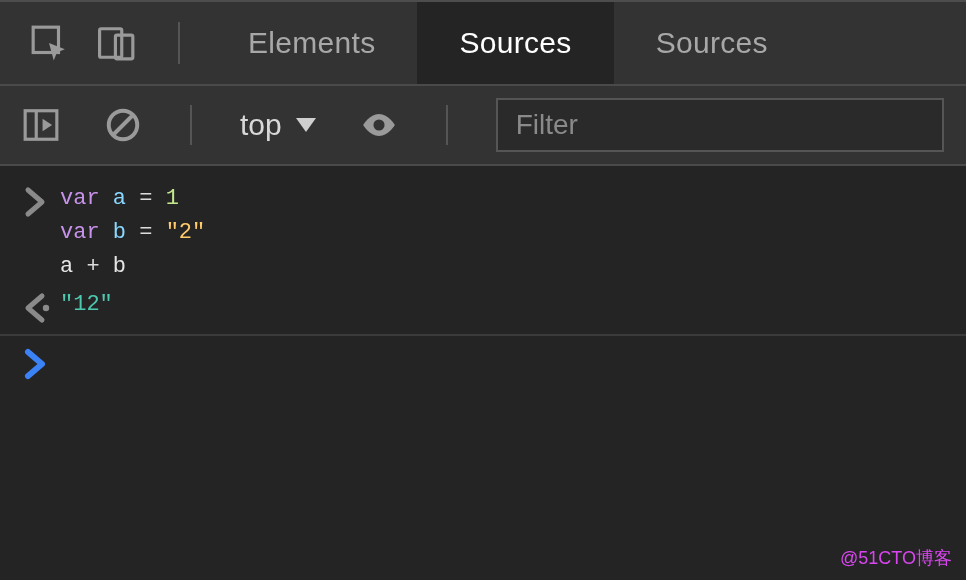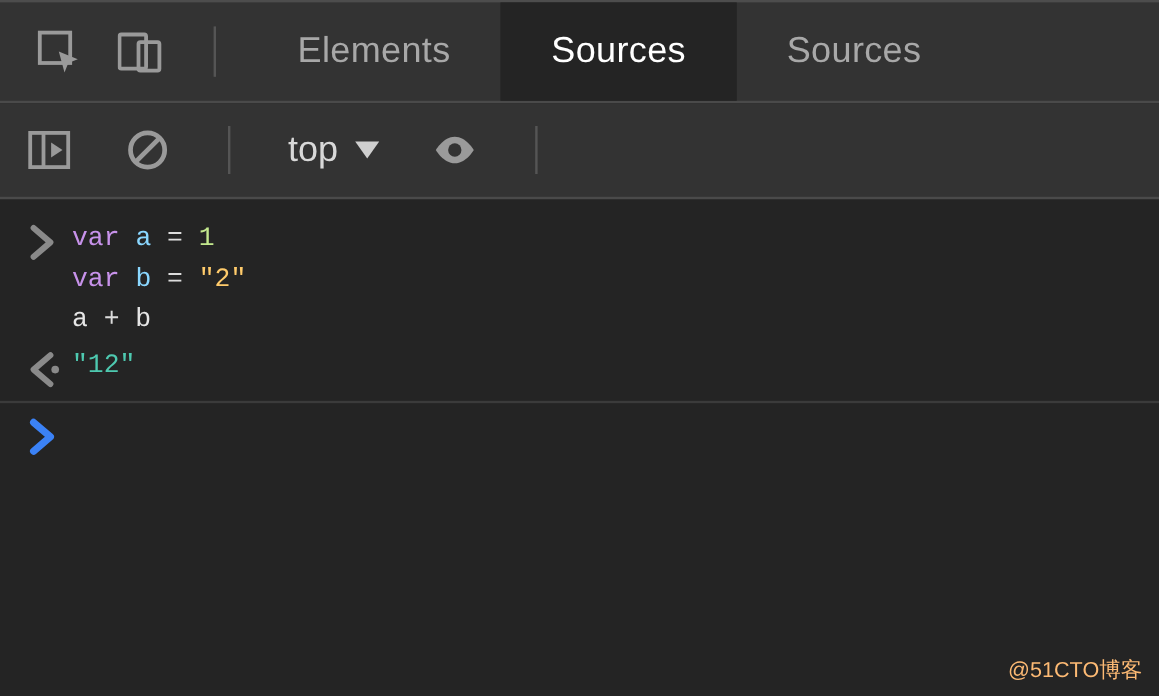--- a/index.html
+++ b/index.html
@@ -128,21 +128,21 @@
   .num    { color: #c3e88d; }
   .str    { color: #ffcb6b; }
   .plain  { color: #e6e6e6; }
   .result { color: #4ec9b0; }
 
   .watermark {
     position: absolute;
     right: 14px;
     bottom: 10px;
     font-size: 18px;
-    color: #fdba74;
+    color: #d946ef;
     font-family: -apple-system, Arial, sans-serif;
     text-align: right;
   }
 
   
   .ico { width: 38px; height: 38px; display:block; }
   .ico-sm { width: 32px; height: 32px; display:block; }
   .stroke-g { stroke:#9a9a9a; fill:none; }
 </style>
 </head>
@@ -192,20 +192,23 @@
   </div>
 
   <span>
     <svg class="ico" viewBox="0 0 24 24">
         <path d="M12 5 C6 5 2 12 2 12 C2 12 6 19 12 19 C18 19 22 12 22 12 C22 12 18 5 12 5 Z" fill="#9a9a9a"></path>
         <circle cx="12" cy="12" r="3.5" fill="#333"></circle>
       </svg>
   </span>
   <span class="tool-sep"></span>
 
+  <div class="filter-wrap">
+    <input class="filter-input" type="text" placeholder="Filter" value="" style="">
+  </div>
 </div>
 
 <div class="console">
 
   <div class="row">
     <div class="gutter">
       <svg class="ico-sm" viewBox="0 0 16 16">
           <path d="M4 2 L11 8 L4 14" fill="none" stroke="#8a8a8a" stroke-width="2.5" stroke-linecap="round" stroke-linejoin="round"></path>
         </svg>
     </div>

